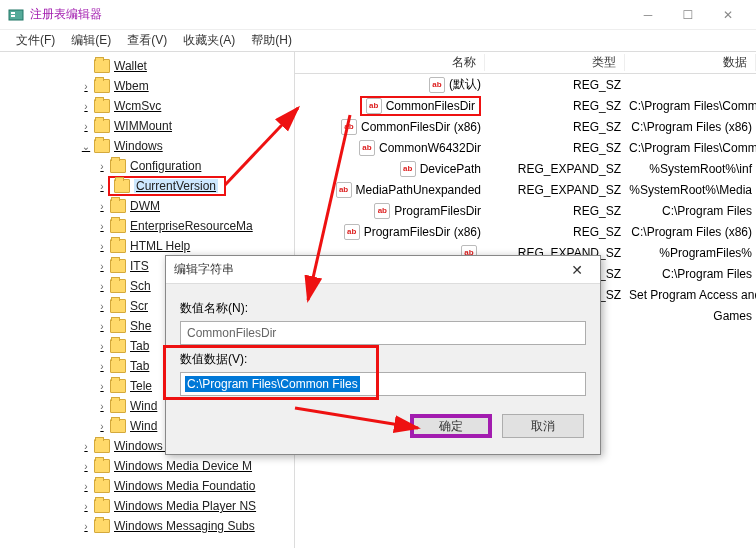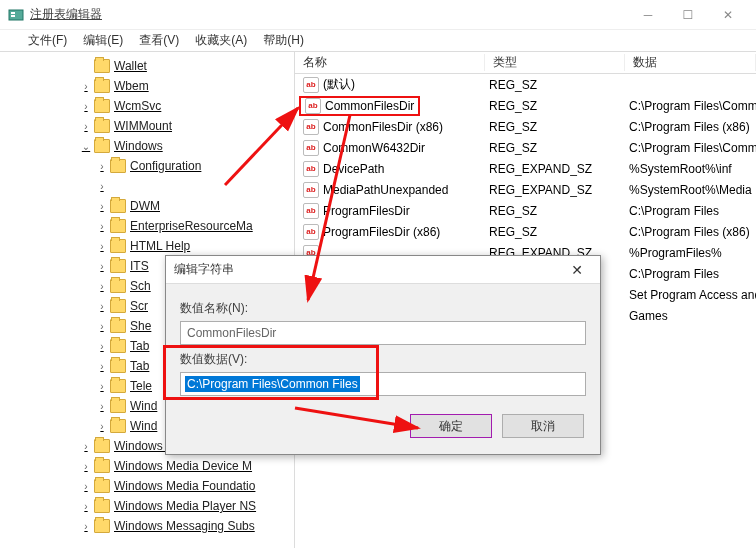--- a/index.html
+++ b/index.html
@@ -1,65 +1,65 @@
 <!DOCTYPE html>
 <html><head>
 <meta charset="utf-8">
 <style>
 * { box-sizing: border-box; margin: 0; padding: 0; font-family: "Microsoft YaHei", "Segoe UI", sans-serif; font-size: 12px; }
 body { width: 756px; height: 548px; background: #fff; overflow: hidden; position: relative; }
 
 .title-bar { height: 30px; display: flex; align-items: center; padding: 0 8px; background: #fff; border-bottom: 1px solid #eee; }
 .title-bar .icon { width: 16px; height: 16px; margin-right: 6px; display: inline-block; }
-.title-bar .title { flex: 1; color: #404040; text-decoration: underline; }
+.title-bar .title { flex: 1; color: #a21caf; }
 .title-bar .win-btns { display: flex; }
 .title-bar .win-btn { width: 40px; height: 24px; display: flex; align-items: center; justify-content: center; color: #888; }
 
-.menu-bar { height: 22px; display: flex; padding: 0 20px; border-bottom: 1px solid #dcdcdc; background: #fff; }
+.menu-bar { height: 22px; display: flex; padding: 0 8px; border-bottom: 1px solid #dcdcdc; background: #fff; }
 .menu-item { padding: 2px 8px; color: #333; }
 
 .content { display: flex; height: calc(100% - 52px); }
 
 .tree-pane { width: 295px; border-right: 1px solid #dcdcdc; overflow: hidden; padding-top: 4px; text-decoration: underline; }
 
 .tree-row { height: 20px; display: flex; align-items: center; white-space: nowrap; }
 .tree-row .tw { width: 12px; display: inline-flex; align-items: center; justify-content: center; color: #666; font-size: 10px; }
 .tree-row .folder { width: 16px; height: 14px; margin: 0 4px 0 2px; background: #ffd96a; border: 1px solid #d4a93b; border-radius: 1px; display: inline-block; position: relative; }
 .tree-row .folder::before { content: ""; position: absolute; top: -3px; left: 0; width: 7px; height: 3px; background: #ffd96a; border: 1px solid #d4a93b; border-bottom: none; border-radius: 1px 1px 0 0; }
 .tree-row .label { color: #222; }
 .tree-row.sel .label { background: #cde8ff; padding: 0 2px; }
 .tree-row .redbox { border: 2px solid #e11; padding: 0 6px 0 2px; display: inline-flex; align-items: center; height: 20px; }
 
-.list-pane { flex: 1; overflow: hidden; }
+.list-pane { flex: 1; overflow: hidden; text-align: right; }
 .list-header { height: 22px; display: flex; align-items: center; border-bottom: 1px solid #dcdcdc; background: #fff; }
 .list-header .col { padding: 0 8px; color: #333; border-right: 1px solid #eee; }
 .col-name { width: 190px; }
 .col-type { width: 140px; }
 .col-data { flex: 1; }
 
 .list-row { height: 21px; display: flex; align-items: center; }
 .list-row .cell { padding: 0 4px; overflow: hidden; white-space: nowrap; text-overflow: clip; }
 .val-icon { width: 16px; height: 16px; margin: 0 4px; display: inline-flex; align-items: center; justify-content: center; background: #fff; border: 1px solid #bbb; border-radius: 2px; font-size: 8px; font-weight: bold; }
 .val-icon.str { color: #d22; }
 .val-icon.bin { color: #1565c0; }
 .list-row.hl .name-wrap { border: 2px solid #e11; padding: 0 4px 0 0; }
 .name-wrap { display: inline-flex; align-items: center; height: 20px; }
 
 .dialog { position: absolute; left: 165px; top: 255px; width: 436px; height: 200px; background: #f0f0f0; border: 1px solid #888; box-shadow: 2px 2px 8px rgba(0,0,0,0.3); z-index: 10; }
 .dlg-title { height: 28px; background: #fff; display: flex; align-items: center; padding: 0 8px; border-bottom: 1px solid #ddd; }
 .dlg-title .t { flex: 1; color: #333; }
 .dlg-close { width: 30px; text-align: center; color: #333; font-size: 14px; }
 .dlg-body { padding: 10px 14px; }
-.dlg-label { color: #404040; margin-bottom: 4px; margin-top: 6px; }
+.dlg-label { color: #000000; margin-bottom: 4px; margin-top: 6px; }
 .dlg-input-ro { width: 100%; height: 24px; border: 1px solid #adadad; background: #fff; padding: 0 6px; display: flex; align-items: center; color: #666; }
 .dlg-input { width: 100%; height: 24px; border: 1px solid #adadad; background: #fff; padding: 0 4px; display: flex; align-items: center; }
 .dlg-input .sel-text { background: #0078d7; color: #fff; padding: 1px 2px; }
 .dlg-btns { display: flex; justify-content: flex-end; gap: 10px; margin-top: 18px; padding-right: 2px; }
 .dlg-btn { width: 82px; height: 24px; border: 1px solid #adadad; background: #e1e1e1; display: flex; align-items: center; justify-content: center; color: #333; }
-.dlg-btn.primary { border: 1px solid #a21caf; }
+.dlg-btn.primary { border: 4px solid #a21caf; }
 
 .redframe { position: absolute; border: 3px solid #e11; pointer-events: none; z-index: 20; }
 .rf1 { left: 163px; top: 345px; width: 216px; height: 55px; }
 
 svg.arrow { position: absolute; pointer-events: none; z-index: 15; }
 </style>
 </head>
 <body>
 
 <div class="title-bar">
@@ -113,20 +113,24 @@
         <span class="folder"></span>
         <span class="label">Windows</span>
       </div>
       <div class="tree-row" style="padding-left: 96px;">
         <span class="tw">›</span>
         <span class="folder"></span>
         <span class="label">Configuration</span>
       </div>
       <div class="tree-row sel" style="padding-left: 96px;">
         <span class="tw">›</span>
+        <span class="redbox">
+          <span class="folder"></span>
+          <span class="label">CurrentVersion</span>
+        </span>
       </div>
       <div class="tree-row" style="padding-left: 96px;">
         <span class="tw">›</span>
         <span class="folder"></span>
         <span class="label">DWM</span>
       </div>
       <div class="tree-row" style="padding-left: 96px;">
         <span class="tw">›</span>
         <span class="folder"></span>
         <span class="label">EnterpriseResourceMa</span>

